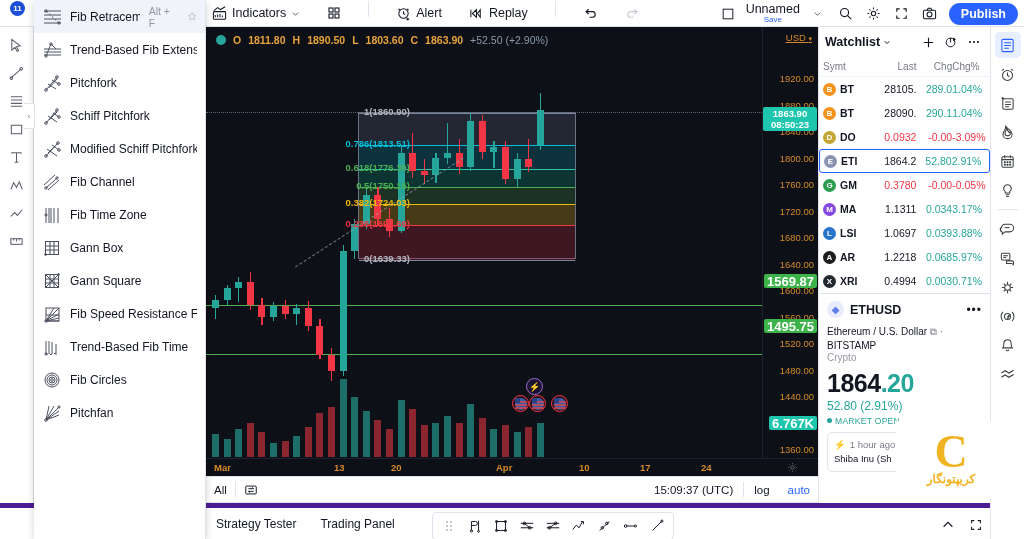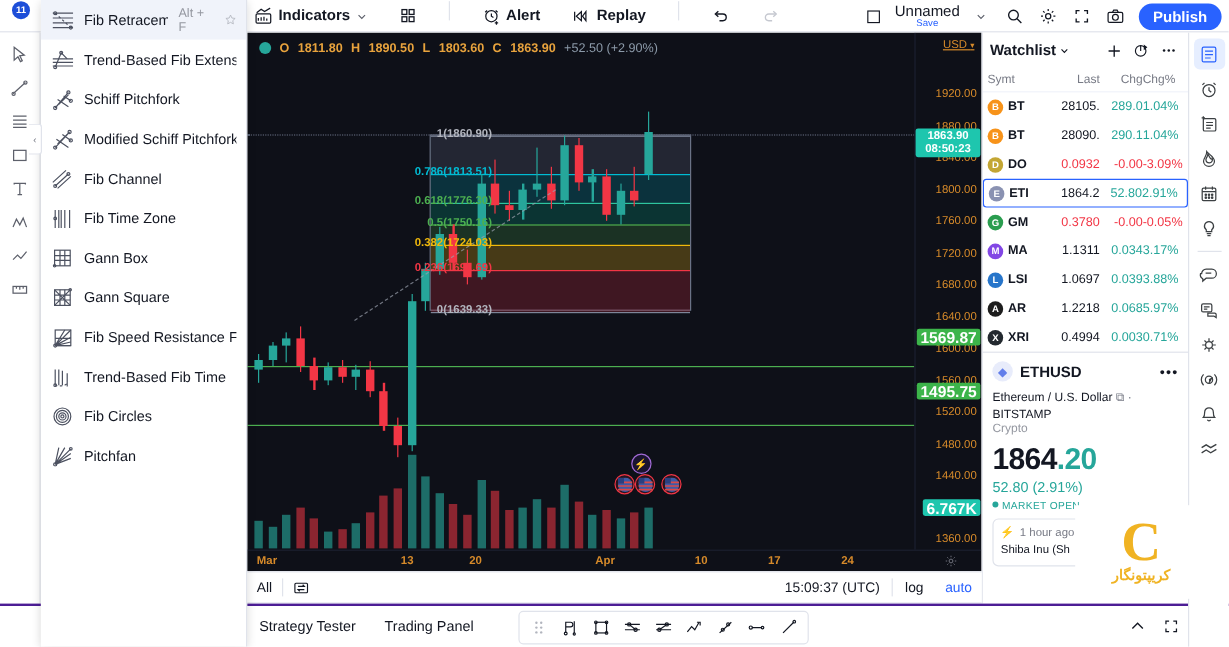--- a/index.html
+++ b/index.html
@@ -9,21 +9,21 @@
     background: #ffffff;
   }
   #app { position: relative; width: 1024px; height: 539px; }
 
   
   .topbar {
     position: absolute; left: 0; top: 0; width: 1024px; height: 27px;
     background: #fff; border-bottom: 1px solid #e0e3eb;
     display: flex; align-items: center; z-index: 40;
   }
-  .tb-left { display: flex; align-items: flex-start; padding-left: 206px; gap: 15px; font-weight: bold; }
+  .tb-left { display: flex; align-items: flex-start; padding-left: 206px; gap: 15px; }
   .tb-item {
     display: flex; align-items: center; gap: 5px;
     height: 25px; padding: 0 6px; border-radius: 4px;
     font-size: 12.5px; color: #131722; cursor: pointer; white-space: nowrap;
   }
   .tb-sep { width: 1px; height: 16px; background: #e0e3eb; margin: 0 6px; }
   .tb-right {
     position: absolute; right: 6px; top: 0; height: 27px;
     display: flex; align-items: center; gap: 2px;
   }
@@ -153,21 +153,21 @@
     position: absolute; left: 206px; top: 476px; width: 612px; height: 27px;
     background: #fff; border-top: 1px solid #e0e3eb; border-bottom: 1px solid #e0e3eb;
     display: flex; align-items: center; font-size: 11.5px; color: #131722; z-index: 30;
   }
   .sb-item { padding: 0 8px; height: 20px; display: flex; align-items: center; border-radius: 3px; cursor: pointer;}
   .sb-sep { width: 1px; height: 15px; background: #e0e3eb; }
 
   
   .bottompanel {
     position: absolute; left: 0; top: 503px; width: 1024px; height: 36px;
-    background: #fff; border-top: 2px solid #4c1d95;
+    background: #fff; border-top: 5px solid #4c1d95;
     display: flex; align-items: center; z-index: 30; text-align: center;
   }
   .bp-tab {
     font-size: 12px; color: #131722; padding: 0 10px; height: 24px;
     display: flex; align-items: center; cursor: pointer; border-radius: 3px;
   }
   .bp-tools {
     position: absolute; left: 432px; top: 4px; height: 28px;
     display: flex; align-items: center; gap: 2px;
     border: 1px solid #e0e3eb; border-radius: 4px; padding: 0 4px; background: #fff;
@@ -1004,20 +1004,31 @@
               <path d="M3 15L8 3l5 5"></path>
               <circle cx="3" cy="15" r="1.2"></circle>
               <circle cx="8" cy="3" r="1.2"></circle>
             </svg>
           </span>
           <span class="dd-label">Trend-Based Fib Extension</span>
         </div>
         <div class="dd-item">
           <span class="dd-ico">
             <svg width="18" height="18" viewBox="0 0 18 18" fill="none" stroke="currentColor" stroke-width="1">
+              <path d="M3 16L14 3M6 14l8-9M5 10l8 5M9 6l7 4"></path>
+              <circle cx="3" cy="16" r="1.3"></circle>
+              <circle cx="14" cy="3" r="1.3"></circle>
+              <circle cx="16" cy="10" r="1.3"></circle>
+            </svg>
+          </span>
+          <span class="dd-label">Pitchfork</span>
+        </div>
+        <div class="dd-item">
+          <span class="dd-ico">
+            <svg width="18" height="18" viewBox="0 0 18 18" fill="none" stroke="currentColor" stroke-width="1">
               <path d="M3 16L14 3M6 13l8-8M5 9l9 6M10 6l6 4"></path>
               <circle cx="3" cy="16" r="1.3"></circle>
               <circle cx="14" cy="3" r="1.3"></circle>
               <circle cx="16" cy="10" r="1.3"></circle>
             </svg>
           </span>
           <span class="dd-label">Schiff Pitchfork</span>
         </div>
         <div class="dd-item">
           <span class="dd-ico">

